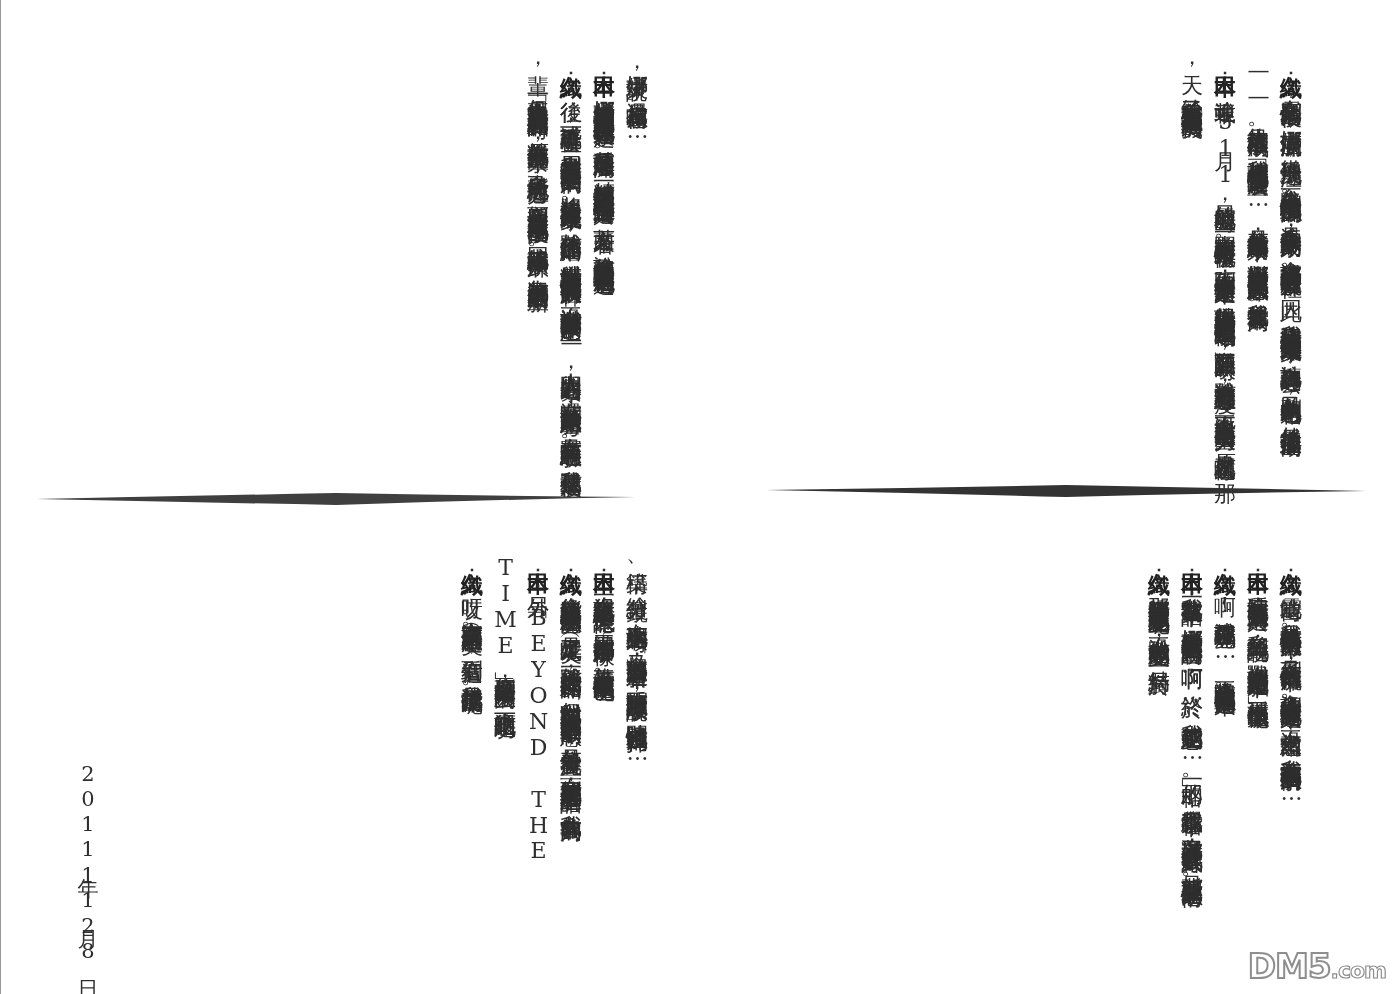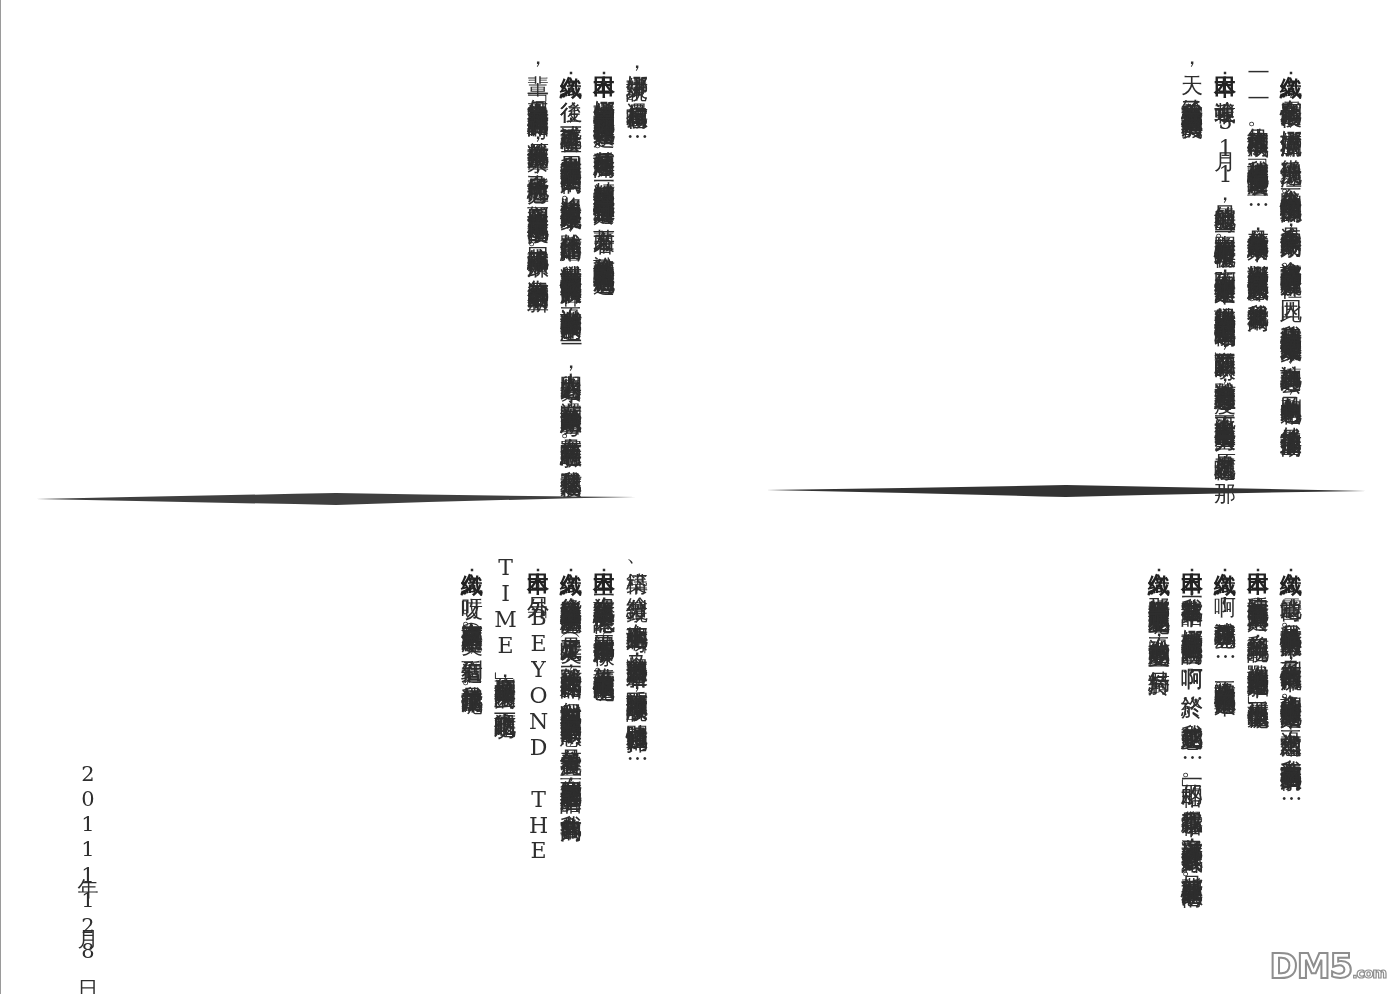--- a/index.html
+++ b/index.html
@@ -50,21 +50,21 @@
     position: absolute;
     right: 14px; bottom: 8px;
     font-family: "DejaVu Sans", "Liberation Sans", sans-serif;
     font-weight: bold;
     color: #fff;
     -webkit-text-stroke: 2px #8e8e8e;
     font-size: 34px;
     letter-spacing: -1px;
   }
   .watermark small {
-    font-size: 14px;
+    font-size: 22px;
     text-align: right;
     -webkit-text-stroke: 1.2px #8e8e8e;
   }
 </style>
 </head>
 <body>
 
 <div class="left-border"></div>
 
 <div class="block" id="rt" style="right:92px; top:58px; height:412px;"><span class="para" style="white-space: normal;"><span class="speaker">久織</span><span>：</span><span style="white-space: normal;">在電影劇情的最後，娜娜伊淚流滿面，幾乎崩潰地哭泣，至今為止緊繃的情緒也全部崩壞似的。這是令人印象十分深刻的場景，會讓人感覺娜娜伊所追尋的答案就在那裡。因此，我決定使用精神感應框體的光芒這種未知現象，讓她和自身的過去，以及和劇中的角色相遇，然後最後連接上那個場面——大約是這樣的故事構成。我想讀者們大概也會覺得「這是什麼漫畫啊」……若是各位能在漫畫的最終場景中，對娜娜伊能產生和以往不同的感想或印象，我就覺得非常高興了。</span></span><span class="para" style="white-space: normal;"><span class="speaker">本田</span><span>：</span><span style="white-space: normal;">連載途中，3月11日的地震發生時，大家開始一起用推特來分享情報呢。看到陌生人們這樣漸漸連繫起來，就覺得聯繫人與人的精神感應框體不就是這個樣子嗎？「逆襲的夏亞」放映時，雖然還沒有發想到那種程度，不過能將人與人連繫在一起的巨大力量，原來就是這樣啊。那一天，給予了我重新思考精神感應框體這種工具的契機。</span></span></div>

